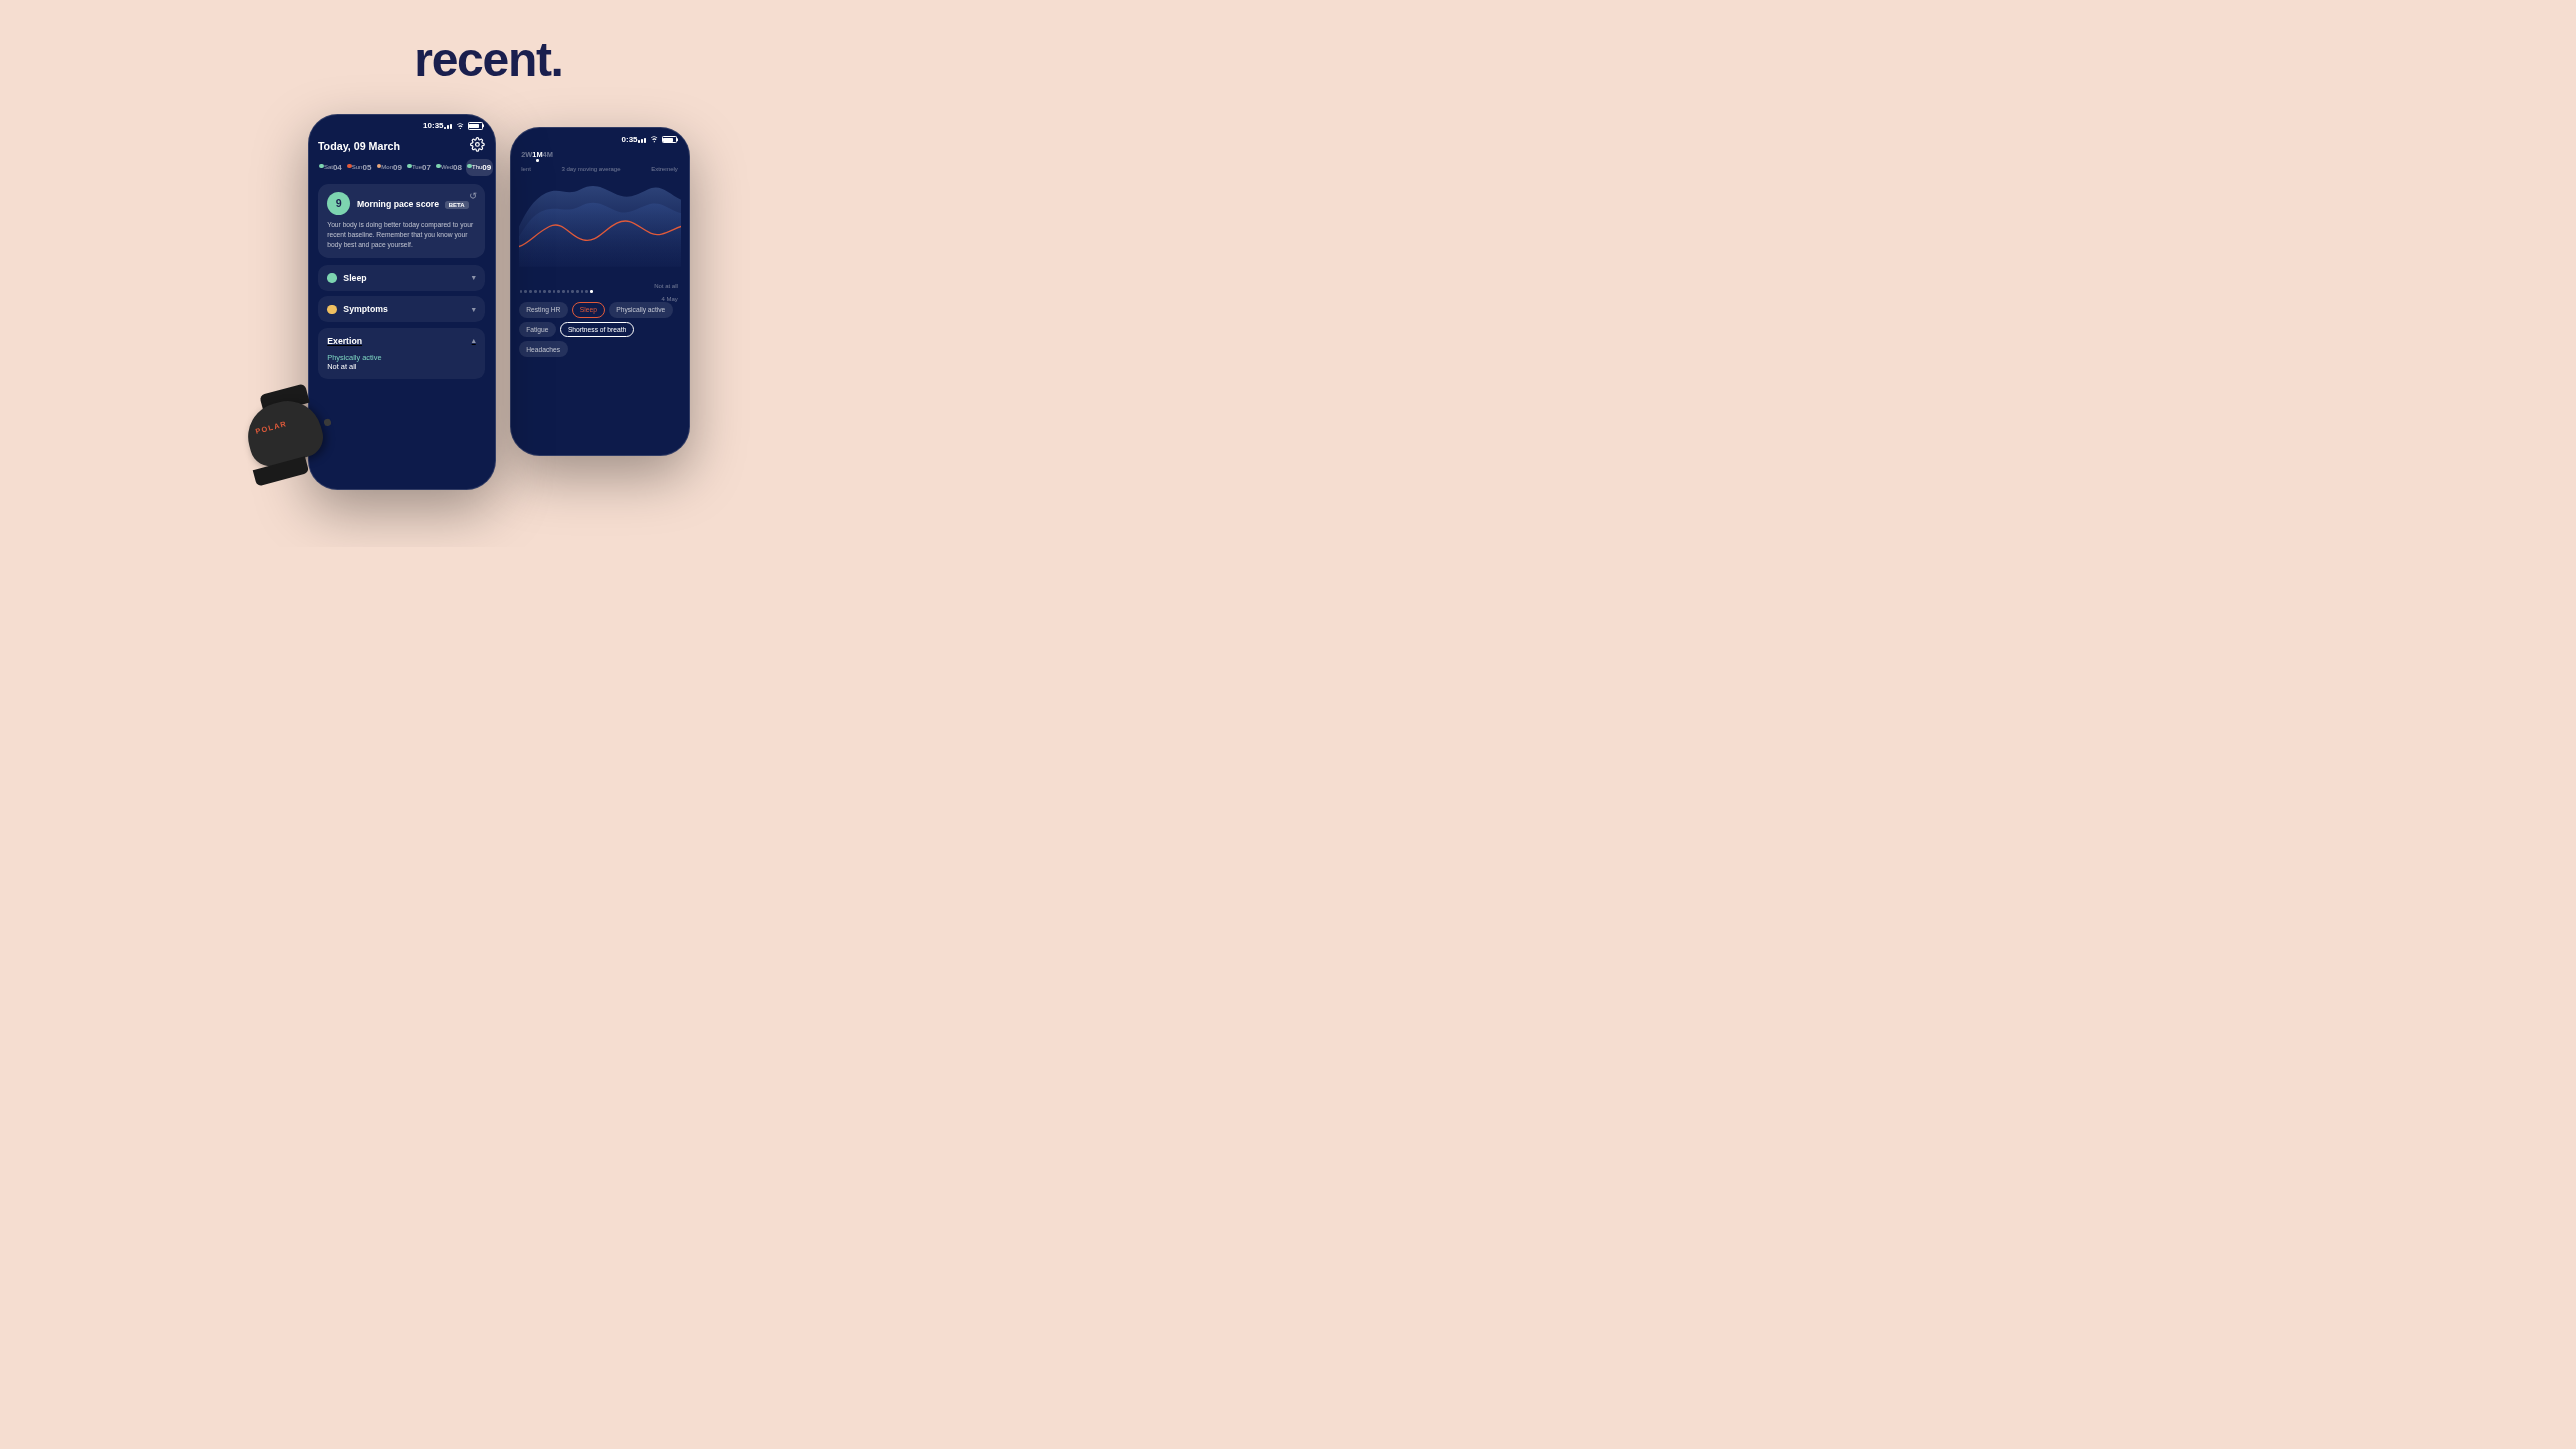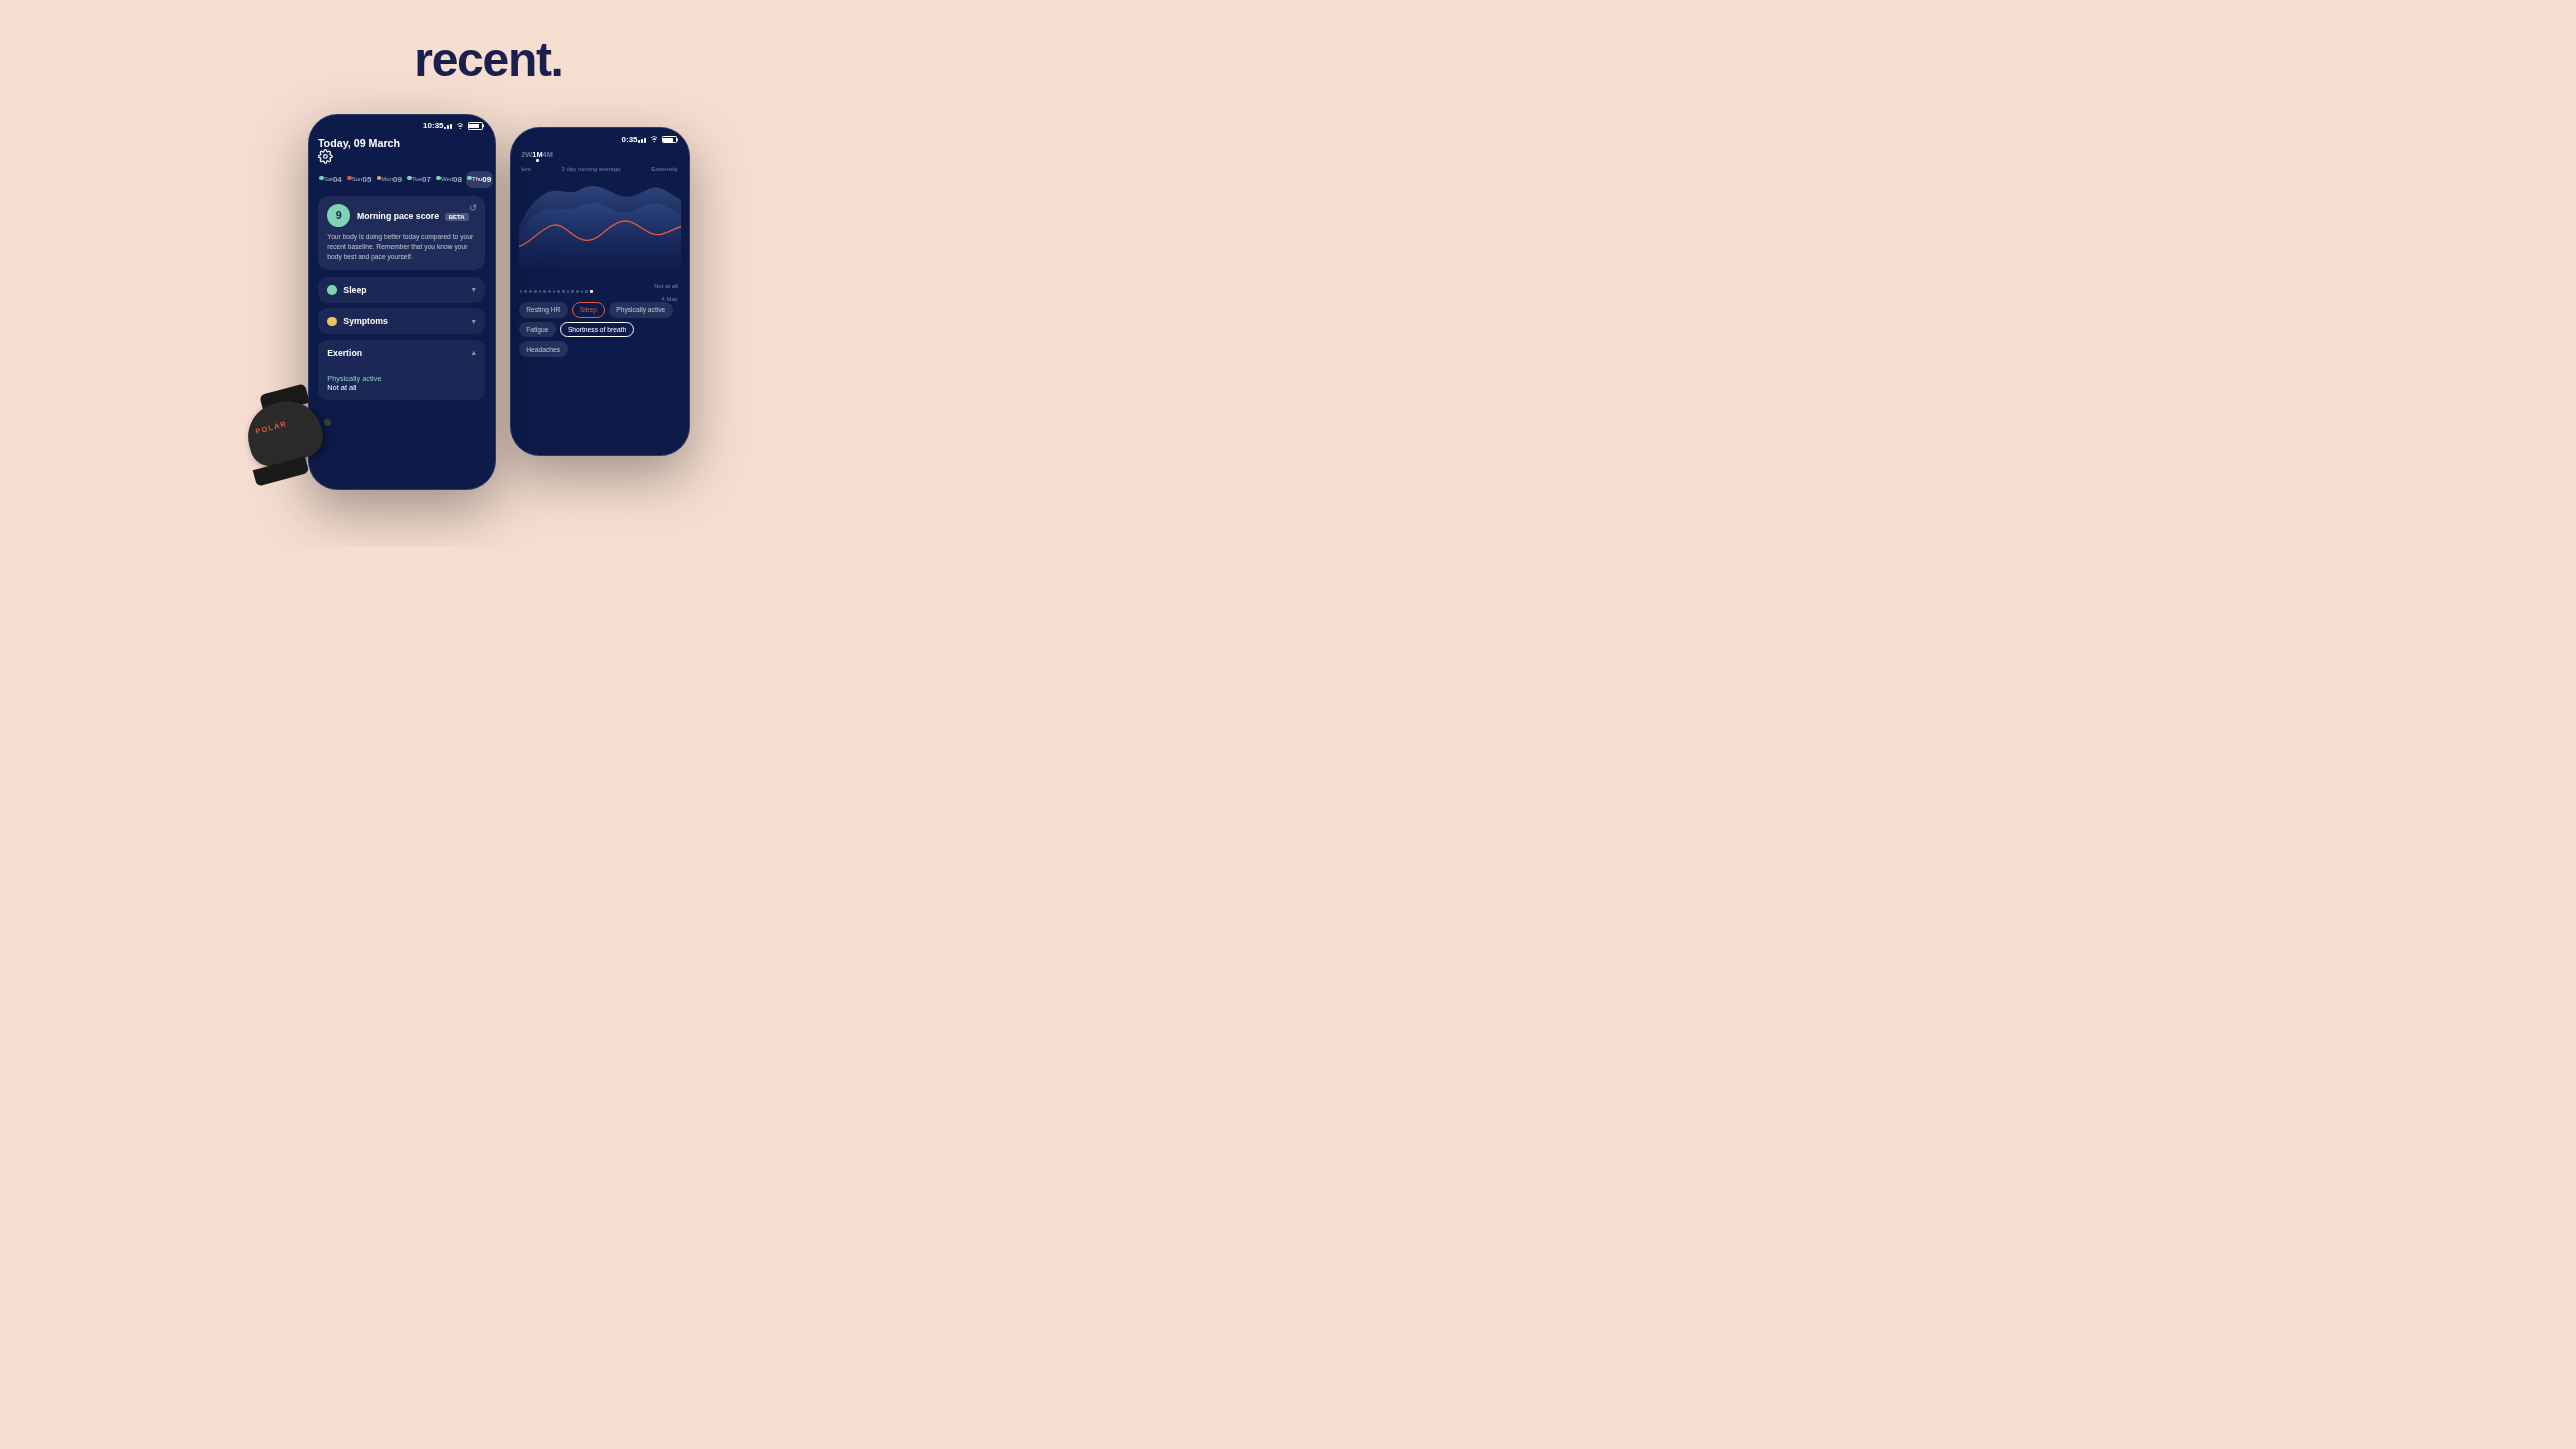--- a/index.html
+++ b/index.html
@@ -132,23 +132,22 @@
     }
 
     
     .phone-front .phone-content {
       padding: 0 9.4px;
     }
 
     .phone-header {
       display: flex;
       justify-content: space-between;
-      align-items: flex-start;
+      align-items: flex-end;
       padding: 4px 0 6.7px;
-      flex-direction: column;
     }
     .phone-header-title {
       color: white;
       font-size: 10.7px;
       font-weight: 700;
     }
     .settings-icon {
       width: 14.8px;
       height: 14.8px;
       color: white;
@@ -276,21 +275,22 @@
     
     .exertion-section {
       background: rgba(255,255,255,0.06);
       border-radius: 9.4px;
       padding: 8px 9.4px;
     }
     .exertion-header {
       display: flex;
       justify-content: space-between;
       align-items: flex-start;
-      margin-bottom: 16px;
+      margin-bottom: 7px;
+      text-decoration: underline;
     }
     .exertion-label {
       color: white;
       font-size: 8.7px;
       font-weight: 600;
     }
     .exertion-sub {
       color: #7dd4c0;
       font-size: 7.4px;
       font-weight: 500;

